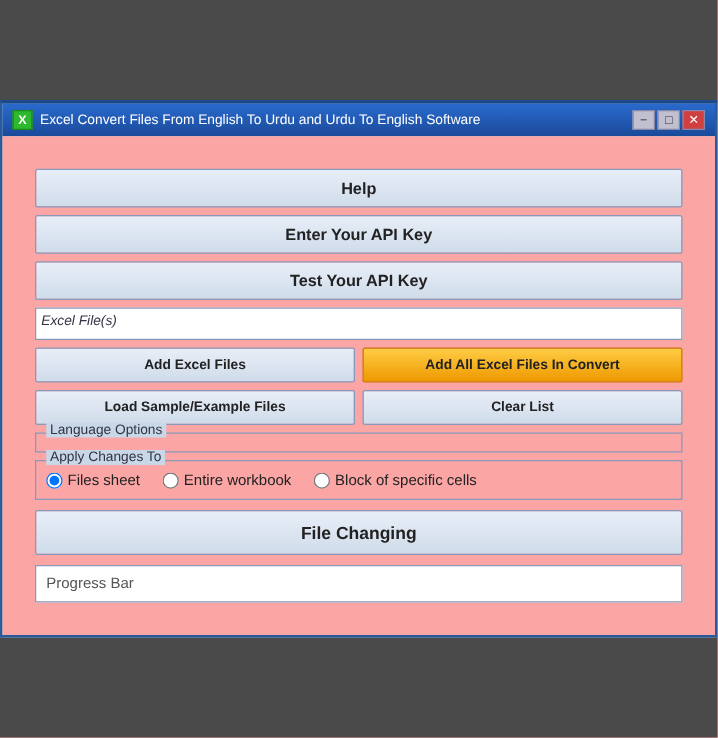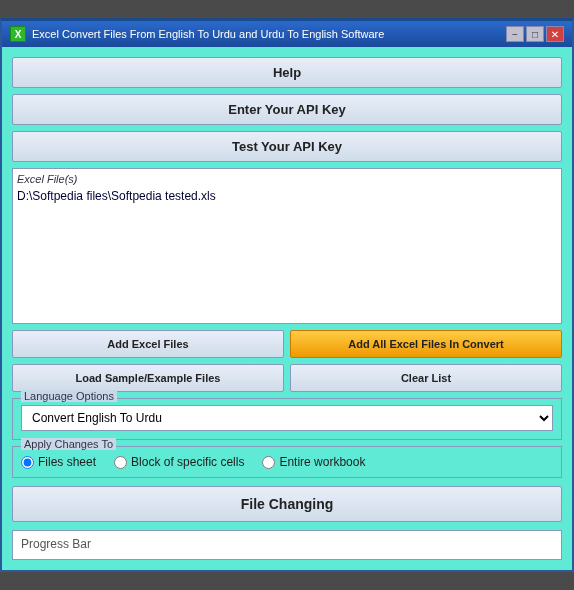--- a/index.html
+++ b/index.html
@@ -75,22 +75,22 @@
       cursor: pointer;
       color: #333;
     }
 
     .title-btn.close {
       background: #d04040;
       color: white;
     }
 
     .content {
-      padding: 10px;
-      background: #5eead4;
+      padding: 26px;
+      background: #fca5a5;
     }
 
     .btn-full {
       width: 100%;
       padding: 7px;
       margin-bottom: 6px;
       background: linear-gradient(to bottom, #e8eef8, #d0dcea);
       border: 1px solid #8899bb;
       border-radius: 2px;
       font-size: 13px;
@@ -247,59 +247,52 @@
   </div>
 
   <div class="content">
     <button class="btn-full">Help</button>
     <button class="btn-full">Enter Your API Key</button>
     <button class="btn-full">Test Your API Key</button>
 
     <div class="file-area-wrapper">
       <div class="file-list-box">
         <div class="file-list-label">Excel File(s)</div>
-        <div class="file-list-content">
-          <div class="file-entry">D:\Softpedia files\Softpedia tested.xls</div>
-        </div>
       </div>
     </div>
 
     <div class="btn-row">
       <button class="btn-half">Add Excel Files</button>
       <button class="btn-half orange">Add All Excel Files In Convert</button>
     </div>
 
     <div class="btn-row">
       <button class="btn-half">Load Sample/Example Files</button>
       <button class="btn-half">Clear List</button>
     </div>
 
     <div class="group-box">
       <span class="group-label">Language Options</span>
-      <select class="select-full">
-        <option>Convert English To Urdu</option>
-        <option>Convert Urdu To English</option>
-      </select>
     </div>
 
     <div class="apply-group">
       <span class="group-label">Apply Changes To</span>
       <div class="radio-row">
         <label class="radio-item">
           <input type="radio" name="apply" value="active" checked="" style="">
           <span>Files sheet</span>
         </label>
         <label class="radio-item">
+          <input type="radio" name="apply" value="entire" style="">
+          <span>Entire workbook</span>
+        </label>
+        <label class="radio-item">
           <input type="radio" name="apply" value="block" style="">
           <span>Block of specific cells</span>
         </label>
-        <label class="radio-item">
-          <input type="radio" name="apply" value="entire" style="">
-          <span>Entire workbook</span>
-        </label>
       </div>
     </div>
 
     <button class="btn-start">File Changing</button>
 
     <div class="progress-bar-box">
       <span>Progress Bar</span>
     </div>
   </div>
 </div>

